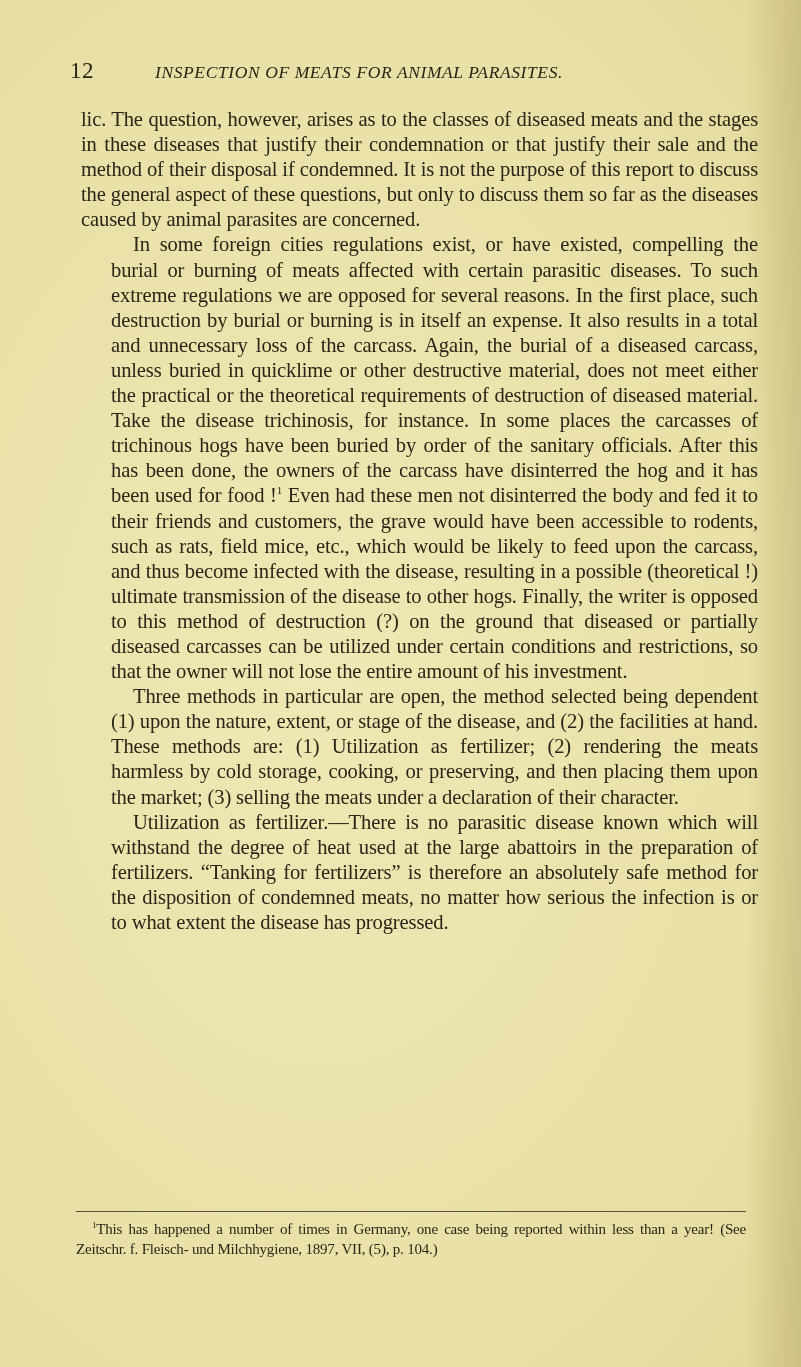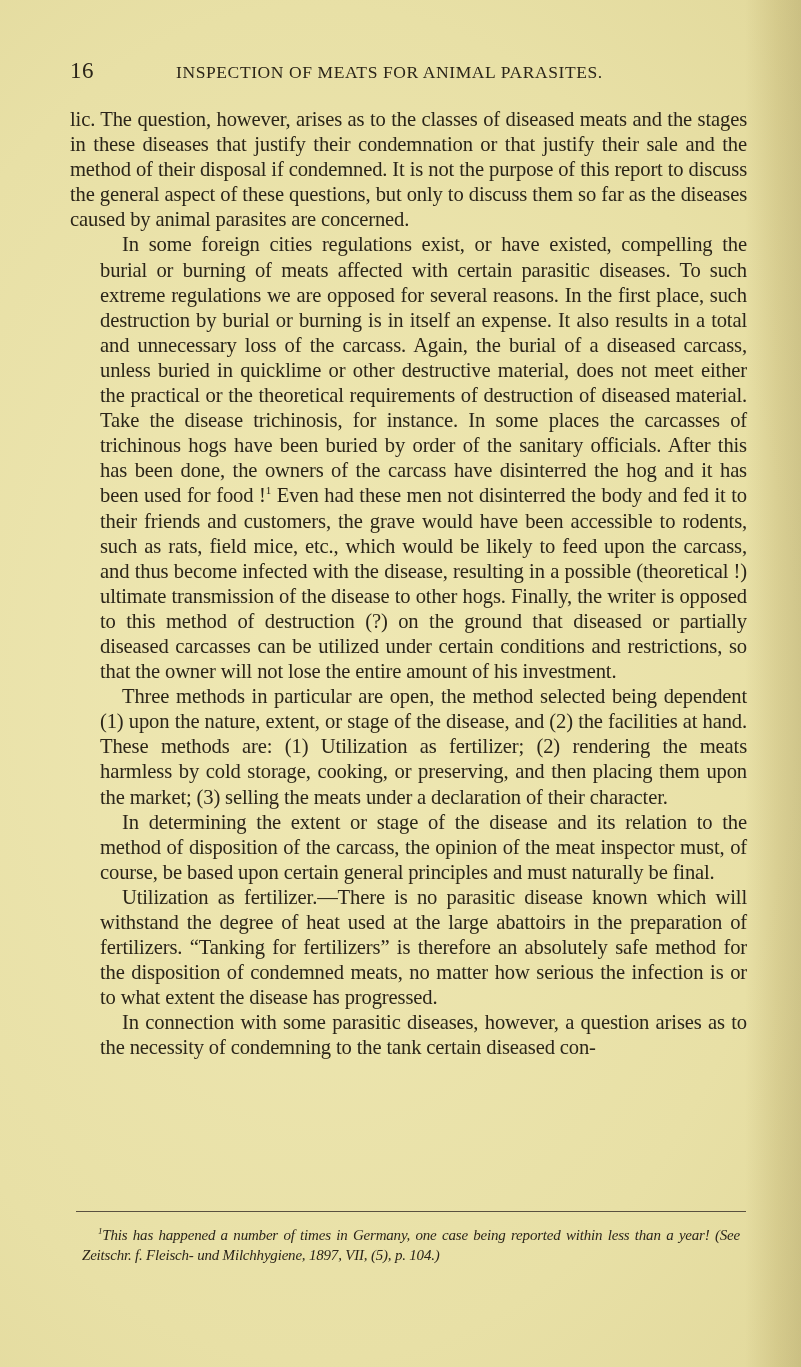--- a/index.html
+++ b/index.html
@@ -17,61 +17,60 @@
       radial-gradient(ellipse at 40% 50%, #efe8b4 0%, #e8e0a6 70%, #e2d99c 100%);
   }
   .content { position: absolute; left: 68px; top: 0; width: 677px; }
   .running-head {
     position: absolute; top: 58px; left: 0; width: 677px; height: 30px;
   }
   .page-number {
     position: absolute; left: 2px; top: 0; font-size: 23px; letter-spacing: 0.5px;
   }
   .running-title {
-    position: absolute; left: 108px; top: 4px; font-size: 17.5px; letter-spacing: 0.6px;
+    position: absolute; left: 87px; top: 4px; font-size: 17.5px; letter-spacing: 0.6px;
     text-transform: uppercase;
+    font-style: italic;
   }
   .body-text {
-    position: absolute; top: 107px; left: 2px; width: 677px;
+    position: absolute; top: 107px; left: 13px; width: 677px;
     font-size: 20.6px; line-height: 25.1px; text-align: justify;
     letter-spacing: -0.15px;
   }
   .body-text p { margin: 0; text-indent: 0; }
   .body-text p.indent { text-indent: 22px; margin-left: 30px; }
   .body-text .it { }
   sup { font-size: 11px; vertical-align: 8px; line-height: 0; }
   .rule {
     position: absolute; top: 1211px; left: 8px; width: 670px; height: 1px;
     background: #5a5140;
   }
   .footnote {
     position: absolute; top: 1219px; left: 8px; width: 670px;
     font-size: 15px; line-height: 20px; text-align: justify; letter-spacing: -0.2px;
   }
-  .footnote p { margin: 6px; text-indent: 16px; font-style: italic; }
+  .footnote p { margin: 0; text-indent: 16px; }
   .footnote sup { font-size: 9px; vertical-align: 6px; }
 </style>
 </head>
 <body>
 
 <div class="page-bg"></div>
 
 <div class="content">
   <div class="running-head">
-    <span class="page-number">16</span>
+    <span class="page-number">12</span>
     <span class="running-title">INSPECTION OF MEATS FOR ANIMAL PARASITES.</span>
   </div>
 
   <div class="body-text">
     <p>lic. The question, however, arises as to the classes of diseased meats and the stages in these diseases that justify their condemnation or that justify their sale and the method of their disposal if condemned. It is not the purpose of this report to discuss the general aspect of these questions, but only to discuss them so far as the diseases caused by animal parasites are concerned.</p>
     <p class="indent"><span>In some foreign cities regulations exist, or have existed, compelling the burial or burning of meats affected with certain parasitic diseases. To such extreme regulations we are opposed for several reasons. In the first place, such destruction by burial or burning is in itself an expense. It also results in a total and unnecessary loss of the carcass. Again, the burial of a diseased carcass, unless buried in quicklime or other destructive material, does not meet either the practical or the theoretical requirements of destruction of diseased material. Take the disease trichinosis, for instance. In some places the carcasses of trichinous hogs have been buried by order of the sanitary officials. After this has been done, the owners of the carcass have disinterred the hog and it has been used for food !</span><sup>1</sup><span> Even had these men not disinterred the body and fed it to their friends and customers, the grave would have been accessible to rodents, such as rats, field mice, etc., which would be likely to feed upon the carcass, and thus become infected with the disease, resulting in a possible (theoretical !) ultimate transmission of the disease to other hogs. Finally, the writer is opposed to this method of destruction (?) on the ground that diseased or partially diseased carcasses can be utilized under certain conditions and restrictions, so that the owner will not lose the entire amount of his investment.</span></p>
     <p class="indent">Three methods in particular are open, the method selected being dependent (1) upon the nature, extent, or stage of the disease, and (2) the facilities at hand. These methods are: (1) Utilization as fertilizer; (2) rendering the meats harmless by cold storage, cooking, or preserving, and then placing them upon the market; (3) selling the meats under a declaration of their character.</p>
-    <p class="indent">In determining the extent or stage of the disease and its relation to the method of disposition of the carcass, the opinion of the meat inspector must, of course, be based upon certain general principles and must naturally be final.</p>
     <p class="indent"><span class="it">Utilization as fertilizer.</span><span>—There is no parasitic disease known which will withstand the degree of heat used at the large abattoirs in the preparation of fertilizers. “Tanking for fertilizers” is therefore an absolutely safe method for the disposition of condemned meats, no matter how serious the infection is or to what extent the disease has progressed.</span></p>
-    <p class="indent">In connection with some parasitic diseases, however, a question arises as to the necessity of condemning to the tank certain diseased con-</p>
   </div>
 
   <div class="rule"></div>
 
   <div class="footnote">
     <p><sup>1</sup><span>This has happened a number of times in Germany, one case being reported within less than a year! (See Zeitschr. f. Fleisch- und Milchhygiene, 1897, VII, (5), p. 104.)</span></p>
   </div>
 </div>
 
 </body></html>

